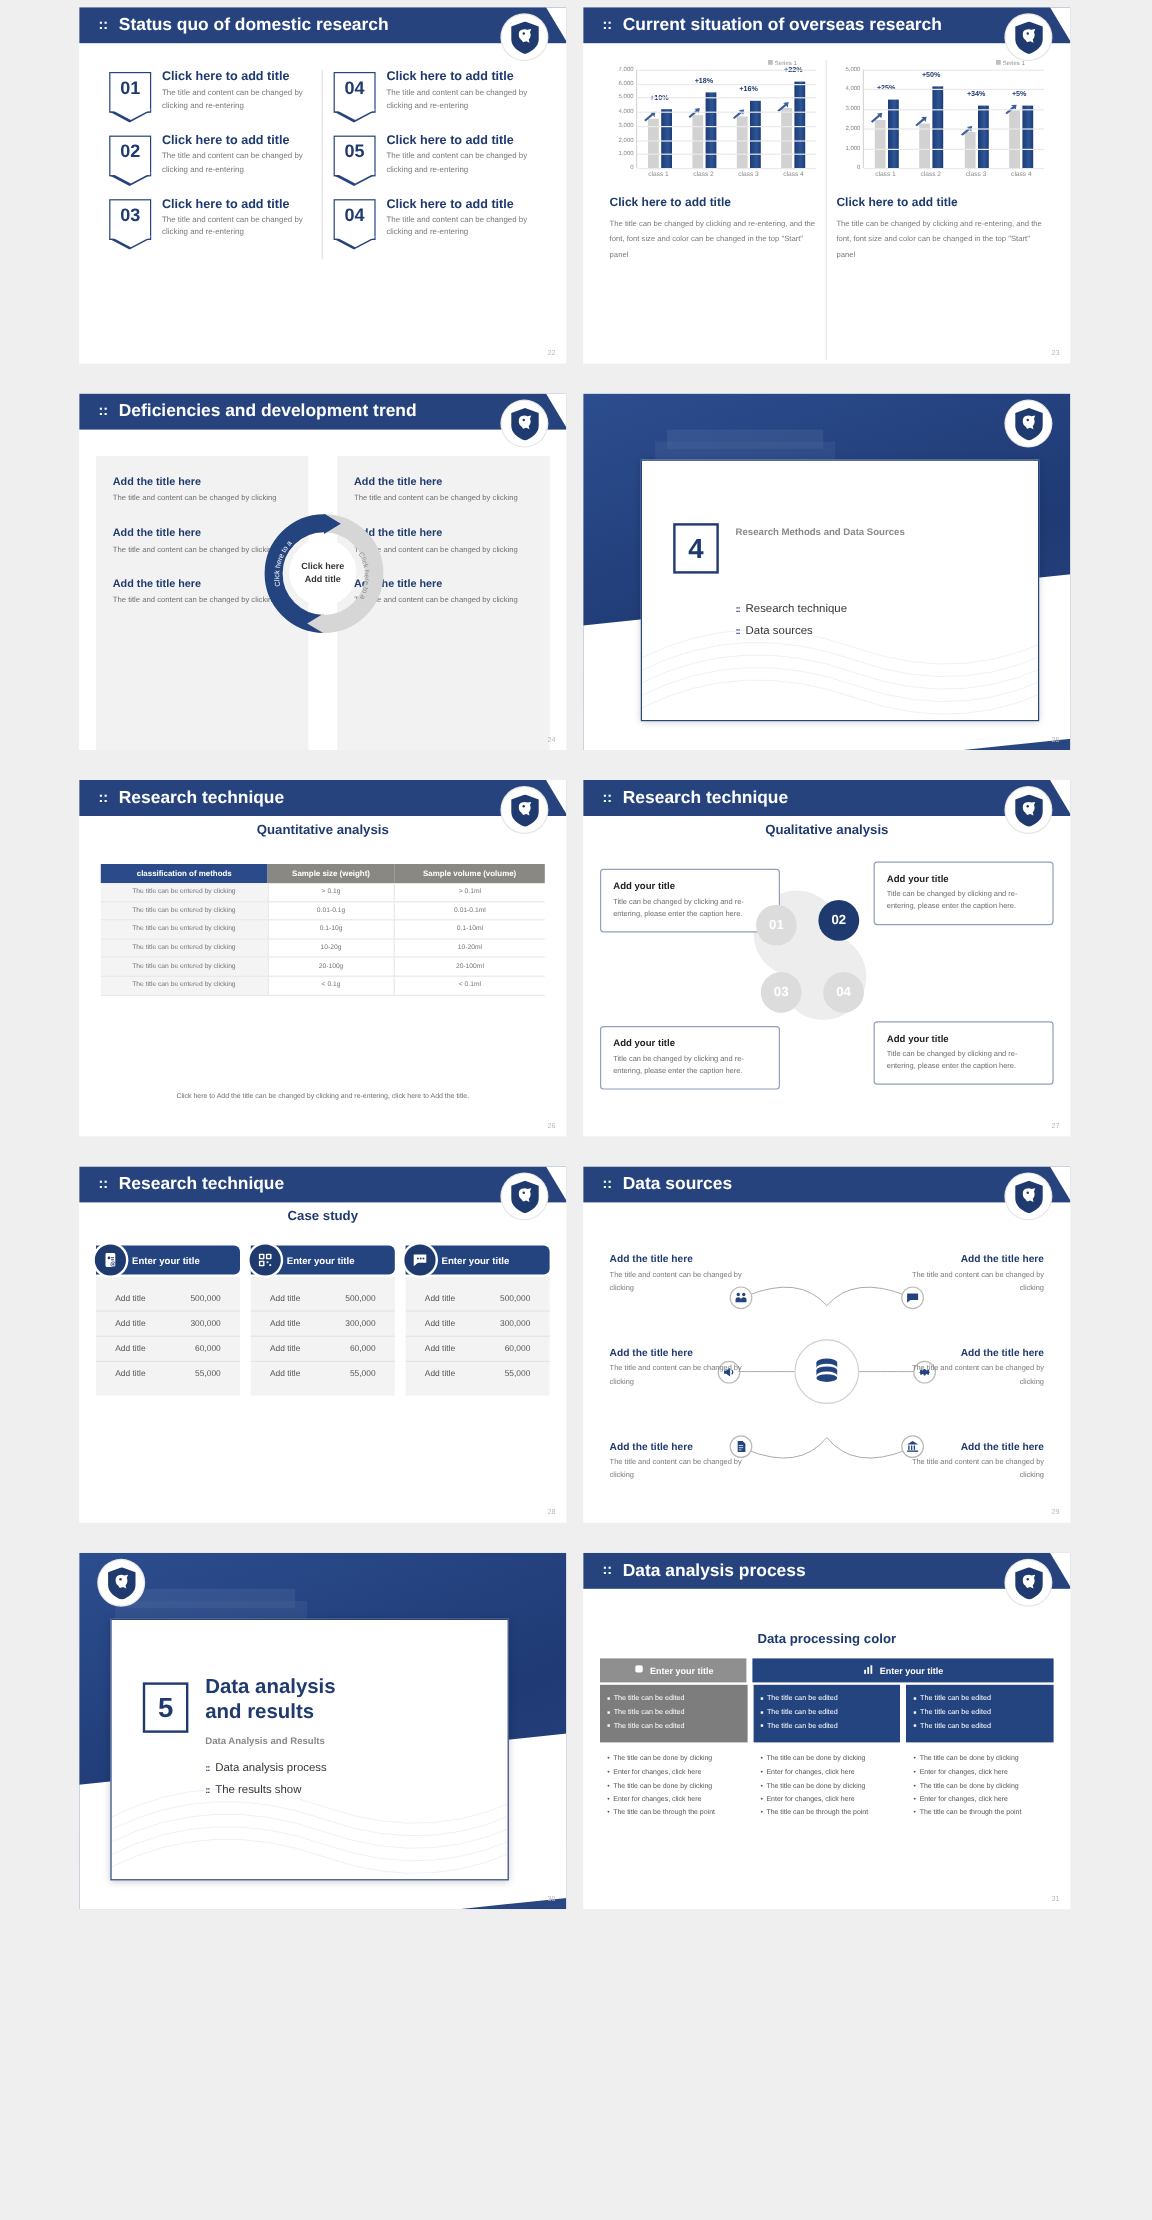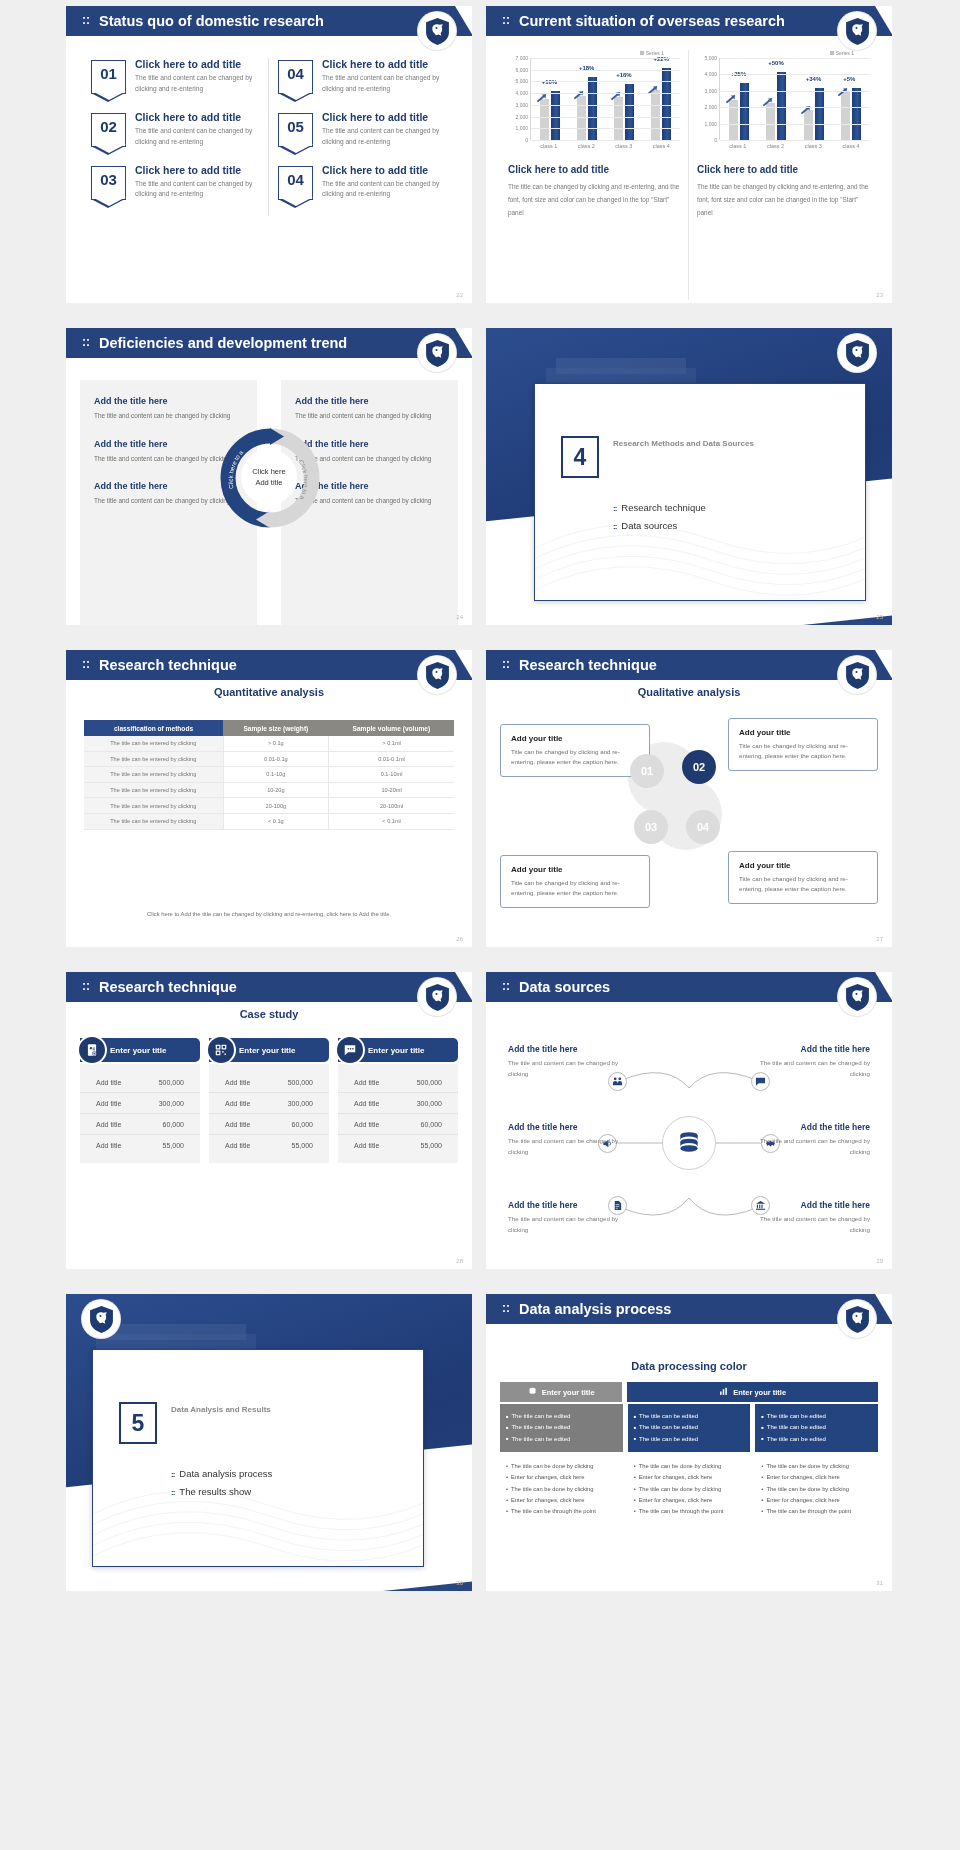--- a/index.html
+++ b/index.html
@@ -117,21 +117,21 @@
   .s3panel { width:177px; background:#f2f2f2; padding:16px 14px; }
   .s3mid { flex:1; position:relative; }
   .s3blk { margin-bottom:17px; }
   .s3blk h4 { font-size:9px; color:#1f3a6e; font-weight:bold; margin-bottom:4px;}
   .s3blk p  { font-size:6.4px; color:#6f6f6f; line-height:1.8; }
   .cyc { position:absolute; left:50%; top:48px; transform:translateX(-50%); width:98px; height:98px; }
   .cyc-center {
     position:absolute; left:50%; top:50%; transform:translate(-50%,-50%);
     width:56px; height:56px; border-radius:50%; background:#fff;
     display:flex; flex-direction:column; align-items:center; justify-content:center;
-    font-size:7.5px; color:#333; line-height:1.5; text-align:center;
+    font-size:7.5px; color:#333; line-height:1.5; text-align:center;font-weight:bold;
   }
   
   .sec { position:absolute; inset:0;
     background:linear-gradient(160deg,#2c4d8e 0%,#1f3a74 55%,#2a4782 100%); overflow:hidden;}
   .sec .bldg { position:absolute; inset:0; opacity:.20; }
   .sec .diag { position:absolute; left:-10%; bottom:-4%; width:120%; height:46%;
     background:#fff; transform:skewY(-6deg); }
   .secbox {
     position:absolute; left:48px; top:55px; right:26px; bottom:24px;
     background:#fff; border:1.5px solid #28447e; overflow:hidden;
@@ -909,20 +909,21 @@
         <g stroke="#c7d2e4" stroke-width=".5" fill="none">
           <path d="M0 70 Q80 30 170 62 T340 48"></path>
             <path d="M0 80 Q80 40 170 72 T340 58"></path>
           <path d="M0 90 Q80 50 170 82 T340 68"></path>
             <path d="M0 100 Q80 60 170 92 T340 78"></path>
           <path d="M0 110 Q80 70 170 102 T340 88"></path>
         </g>
       </svg>
       <div class="secnum">5</div>
       <div class="sectitle">
+        <h2><span>Data analysis</span><br><span>and results</span></h2>
         <div class="sub">Data Analysis and Results</div>
       </div>
       <div class="secli">
         <div><b>::</b><span>Data analysis process</span></div>
         <div><b>::</b><span>The results show</span></div>
       </div>
     </div>
     <div class="badge" style="right:auto; left:16px;">
       <svg viewBox="0 0 24 26">
           <path d="M12 0 L23 4 V14 C23 20 18 24 12 26 C6 24 1 20 1 14 V4 Z" fill="#1f3a6e"></path>

